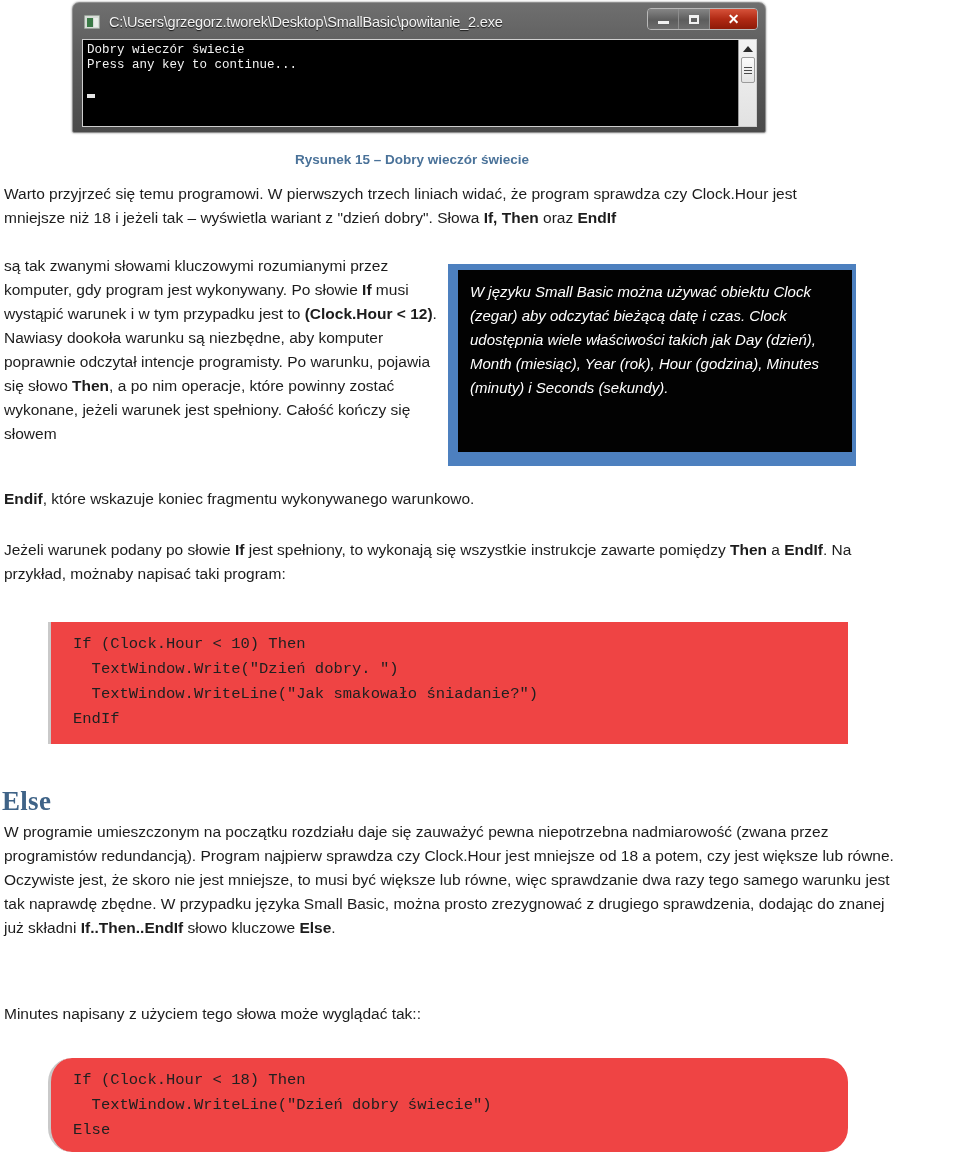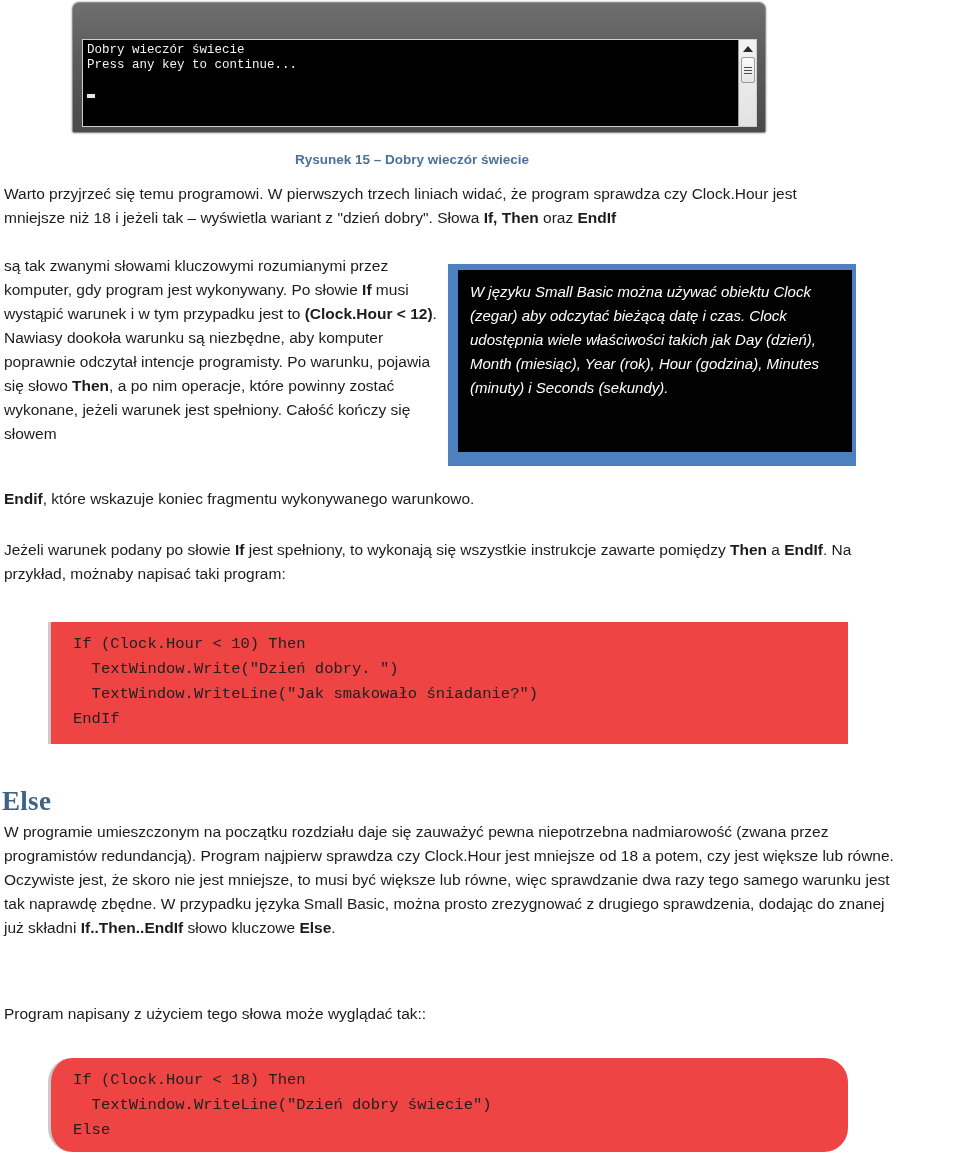--- a/index.html
+++ b/index.html
@@ -194,20 +194,36 @@
 
   #p-else1 { position:absolute; left:4px; top:820px; width:890px; }
   #p-else2 { position:absolute; left:4px; top:1002px; width:890px; }
 </style>
 </head>
 <body>
 
 <div class="console-shot">
   <div class="win-frame">
 
+    <div class="win-titlebar">
+      <span class="win-icon"></span>
+      <span class="win-title">C:\Users\grzegorz.tworek\Desktop\SmallBasic\powitanie_2.exe</span>
+
+      <div class="win-buttons">
+        <div class="wb">
+          <span class="wb-min-glyph"></span>
+        </div>
+        <div class="wb">
+          <span class="wb-max-glyph"></span>
+        </div>
+        <div class="wb wb-close">
+          <span class="wb-close-glyph">✕</span>
+        </div>
+      </div>
+    </div>
 
     <div class="console-body">
       <div class="console-text"><span>Dobry wieczór świecie</span>
 <span>Press any key to continue...</span>
 
 <span class="console-caret"></span></div>
       <div class="console-scroll">
         <span class="sb-arrow"></span>
         <span class="sb-thumb">
             <i></i>
@@ -240,19 +256,19 @@
 
   <div class="code-block" id="code-1">If (Clock.Hour &lt; 10) Then
   TextWindow.Write("Dzień dobry. ")
   TextWindow.WriteLine("Jak smakowało śniadanie?")
 EndIf</div>
 
   <div class="section-heading">Else</div>
 
   <p class="para" id="p-else1">W programie umieszczonym na początku rozdziału daje się zauważyć pewna niepotrzebna nadmiarowość (zwana przez programistów redundancją). Program najpierw sprawdza czy Clock.Hour jest mniejsze od 18 a potem, czy jest większe lub równe. Oczywiste jest, że skoro nie jest mniejsze, to musi być większe lub równe, więc sprawdzanie dwa razy tego samego warunku jest tak naprawdę zbędne. W przypadku języka Small Basic, można prosto zrezygnować z drugiego sprawdzenia, dodając do znanej już składni <b>If..Then..EndIf</b> słowo kluczowe <b>Else</b>.</p>
 
-  <p class="para" id="p-else2">Program napisany z użyciem tego słowa może wyglądać tak::</p>
+  <p class="para" id="p-else2">Minutes napisany z użyciem tego słowa może wyglądać tak::</p>
 
   <div class="code-block" id="code-2">If (Clock.Hour &lt; 18) Then
   TextWindow.WriteLine("Dzień dobry świecie")
 Else</div>
 
 </div>
 
 </body></html>

